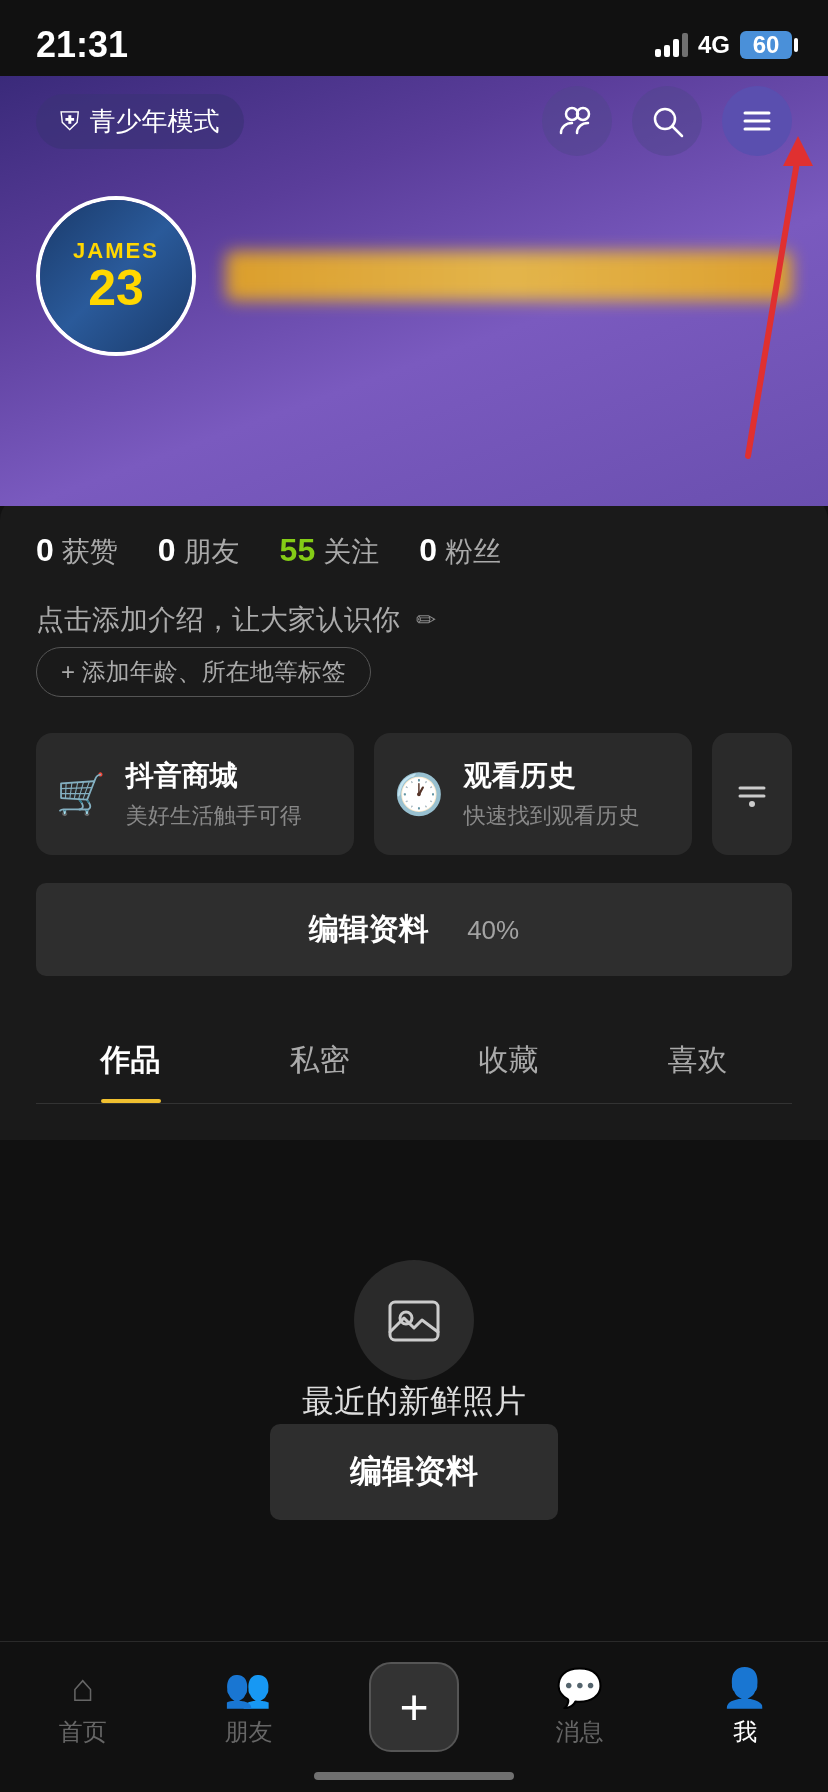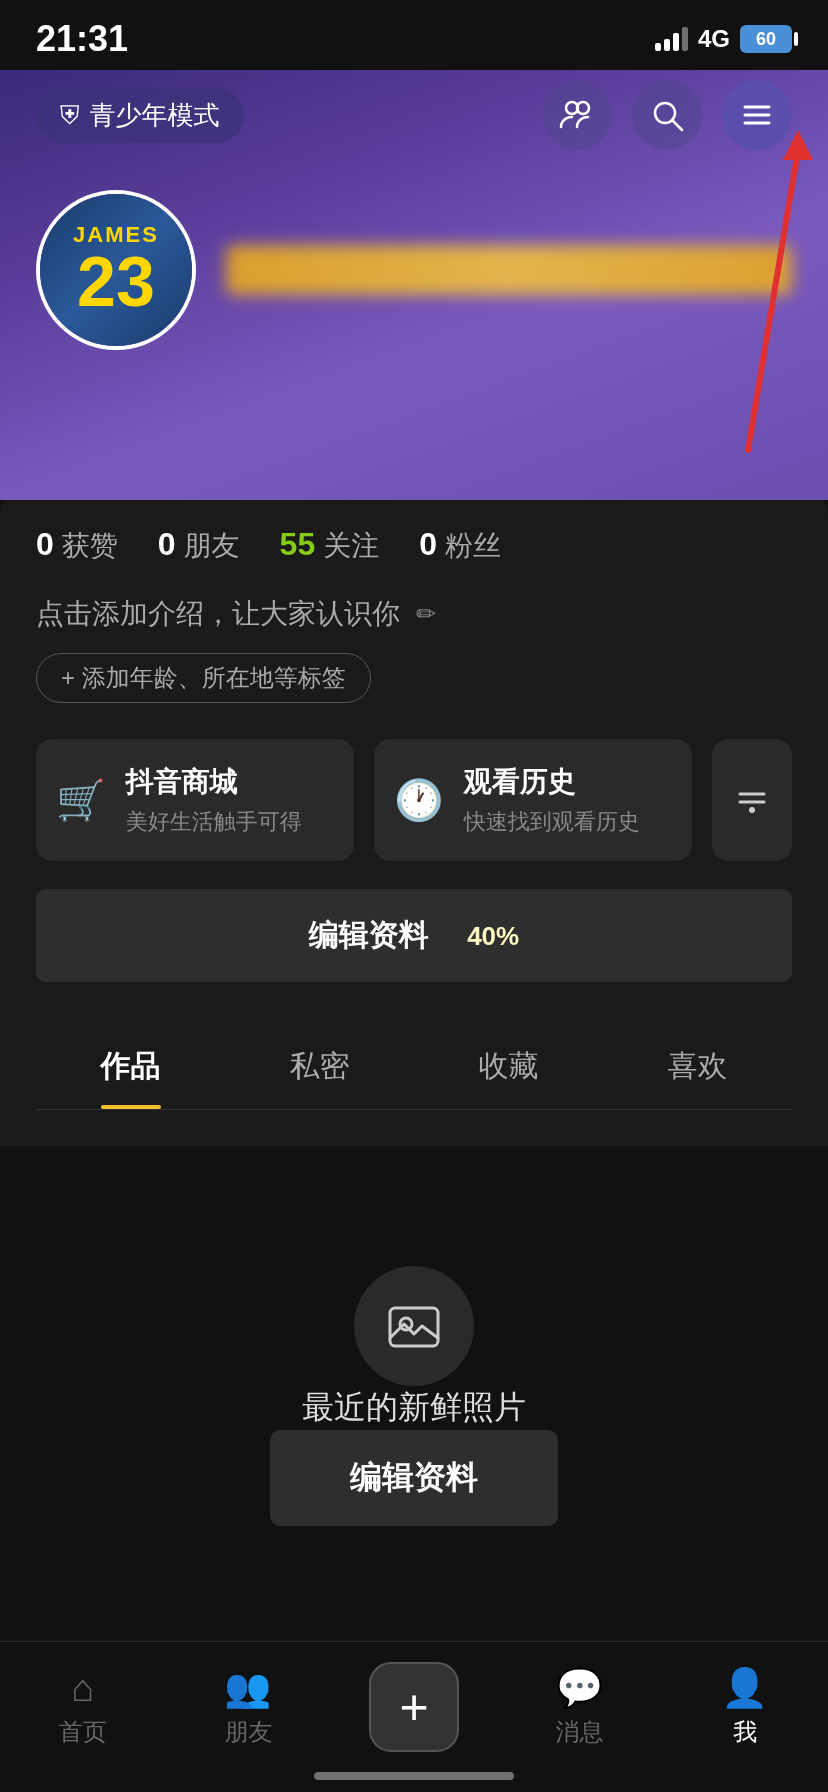--- a/index.html
+++ b/index.html
@@ -11,21 +11,21 @@
       font-family: -apple-system, 'PingFang SC', 'Helvetica Neue', sans-serif;
       color: #fff;
       overflow-x: hidden;
     }
 
     
     .status-bar {
       display: flex;
       justify-content: space-between;
       align-items: center;
-      padding: 18px 36px 10px;
+      padding: 24px 36px 10px;
       background: transparent;
       position: relative;
       z-index: 10;
     }
     .status-time {
       font-size: 36px;
       font-weight: 600;
       color: #fff;
     }
     .status-icons {
@@ -50,21 +50,21 @@
       color: #fff;
     }
     .battery {
       display: flex;
       align-items: center;
       justify-content: center;
       width: 52px;
       height: 28px;
       background: #4a90d9;
       border-radius: 6px;
-      font-size: 18px;
+      font-size: 24px;
       font-weight: 700;
       color: #fff;
       position: relative;
     }
     .battery::after {
       content: '';
       position: absolute;
       right: -6px;
       top: 50%;
       transform: translateY(-50%);
@@ -156,21 +156,21 @@
       flex-direction: column;
       line-height: 1.1;
     }
     .jersey-name {
       font-size: 22px;
       color: #FFD700;
       font-weight: 900;
       letter-spacing: 2px;
     }
     .jersey-number {
-      font-size: 70px;
+      font-size: 50px;
       color: #FFD700;
       font-weight: 900;
       line-height: 1;
     }
     .username-blurred {
       flex: 1;
       height: 50px;
       background: linear-gradient(90deg, #e8a820, #f0c040, #e8a820);
       border-radius: 8px;
       filter: blur(8px);
@@ -208,21 +208,21 @@
     }
     .stat-item.highlight .stat-number {
       color: #84cc16;
     }
 
     
     .bio-row {
       display: flex;
       align-items: center;
       gap: 16px;
-      margin-bottom: 20px;
+      margin-bottom: 8px;
       font-size: 28px;
       color: #aaa;
     }
     .edit-icon {
       font-size: 24px;
       color: #888;
     }
     .tag-add {
       display: inline-flex;
       align-items: center;
@@ -293,22 +293,22 @@
       border-radius: 10px;
       padding: 26px;
       text-align: center;
       font-size: 30px;
       font-weight: 600;
       color: #fff;
       cursor: pointer;
     }
     .cta-btn .percent {
       font-size: 26px;
-      font-weight: 700;
-      color: #fef9c3;
+      font-weight: 400;
+      color: #a3a3a3;
       margin-left: 30px;
     }
 
     
     .tabs-row {
       display: flex;
       border-bottom: 1px solid #333;
       margin-bottom: 0;
     }
     .tab-item {

